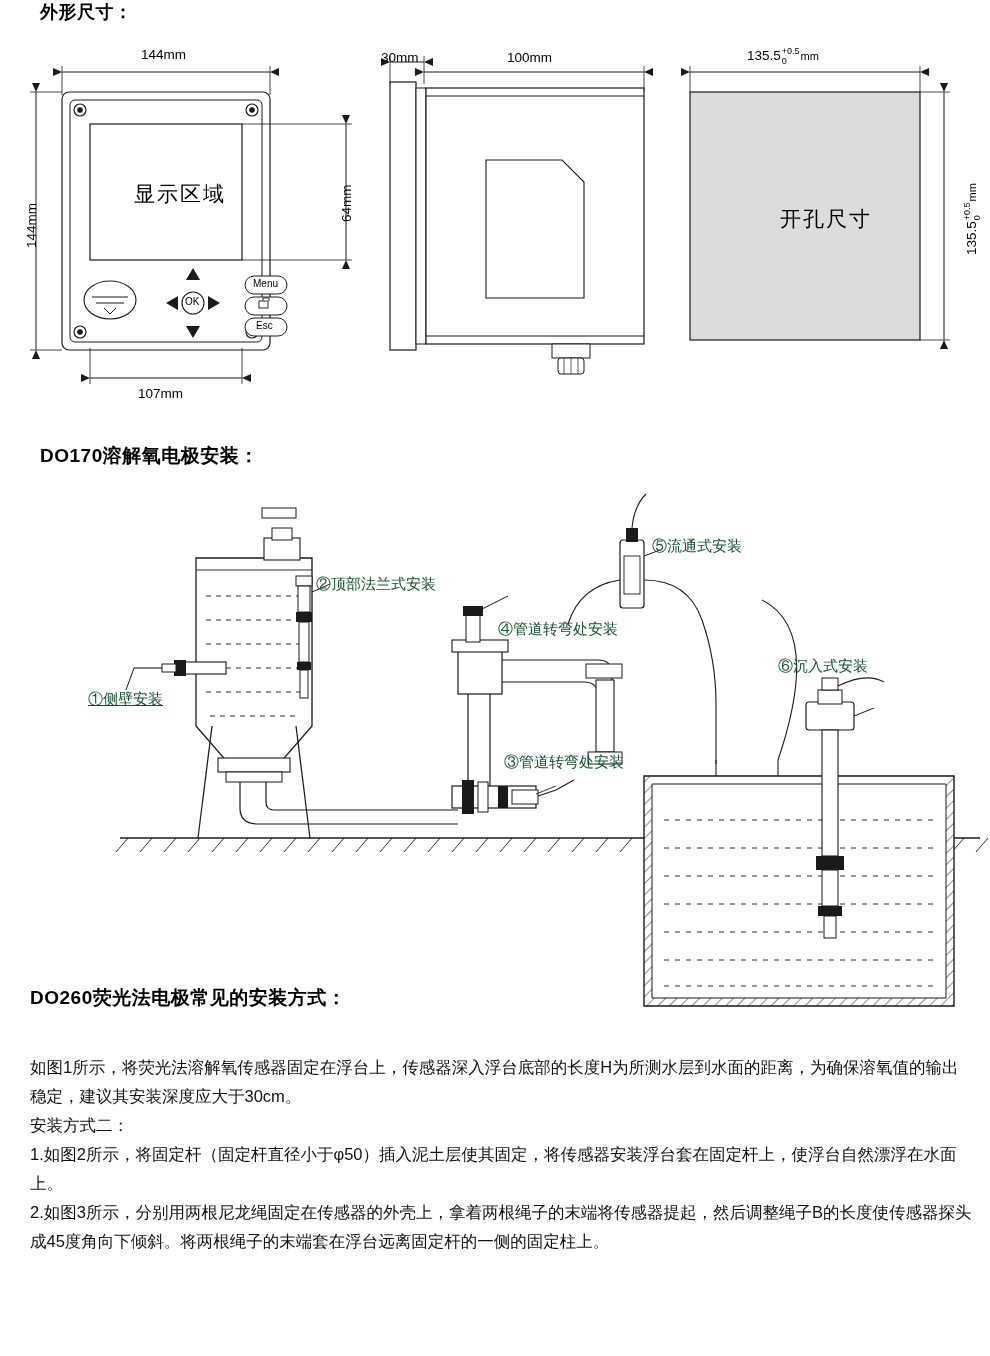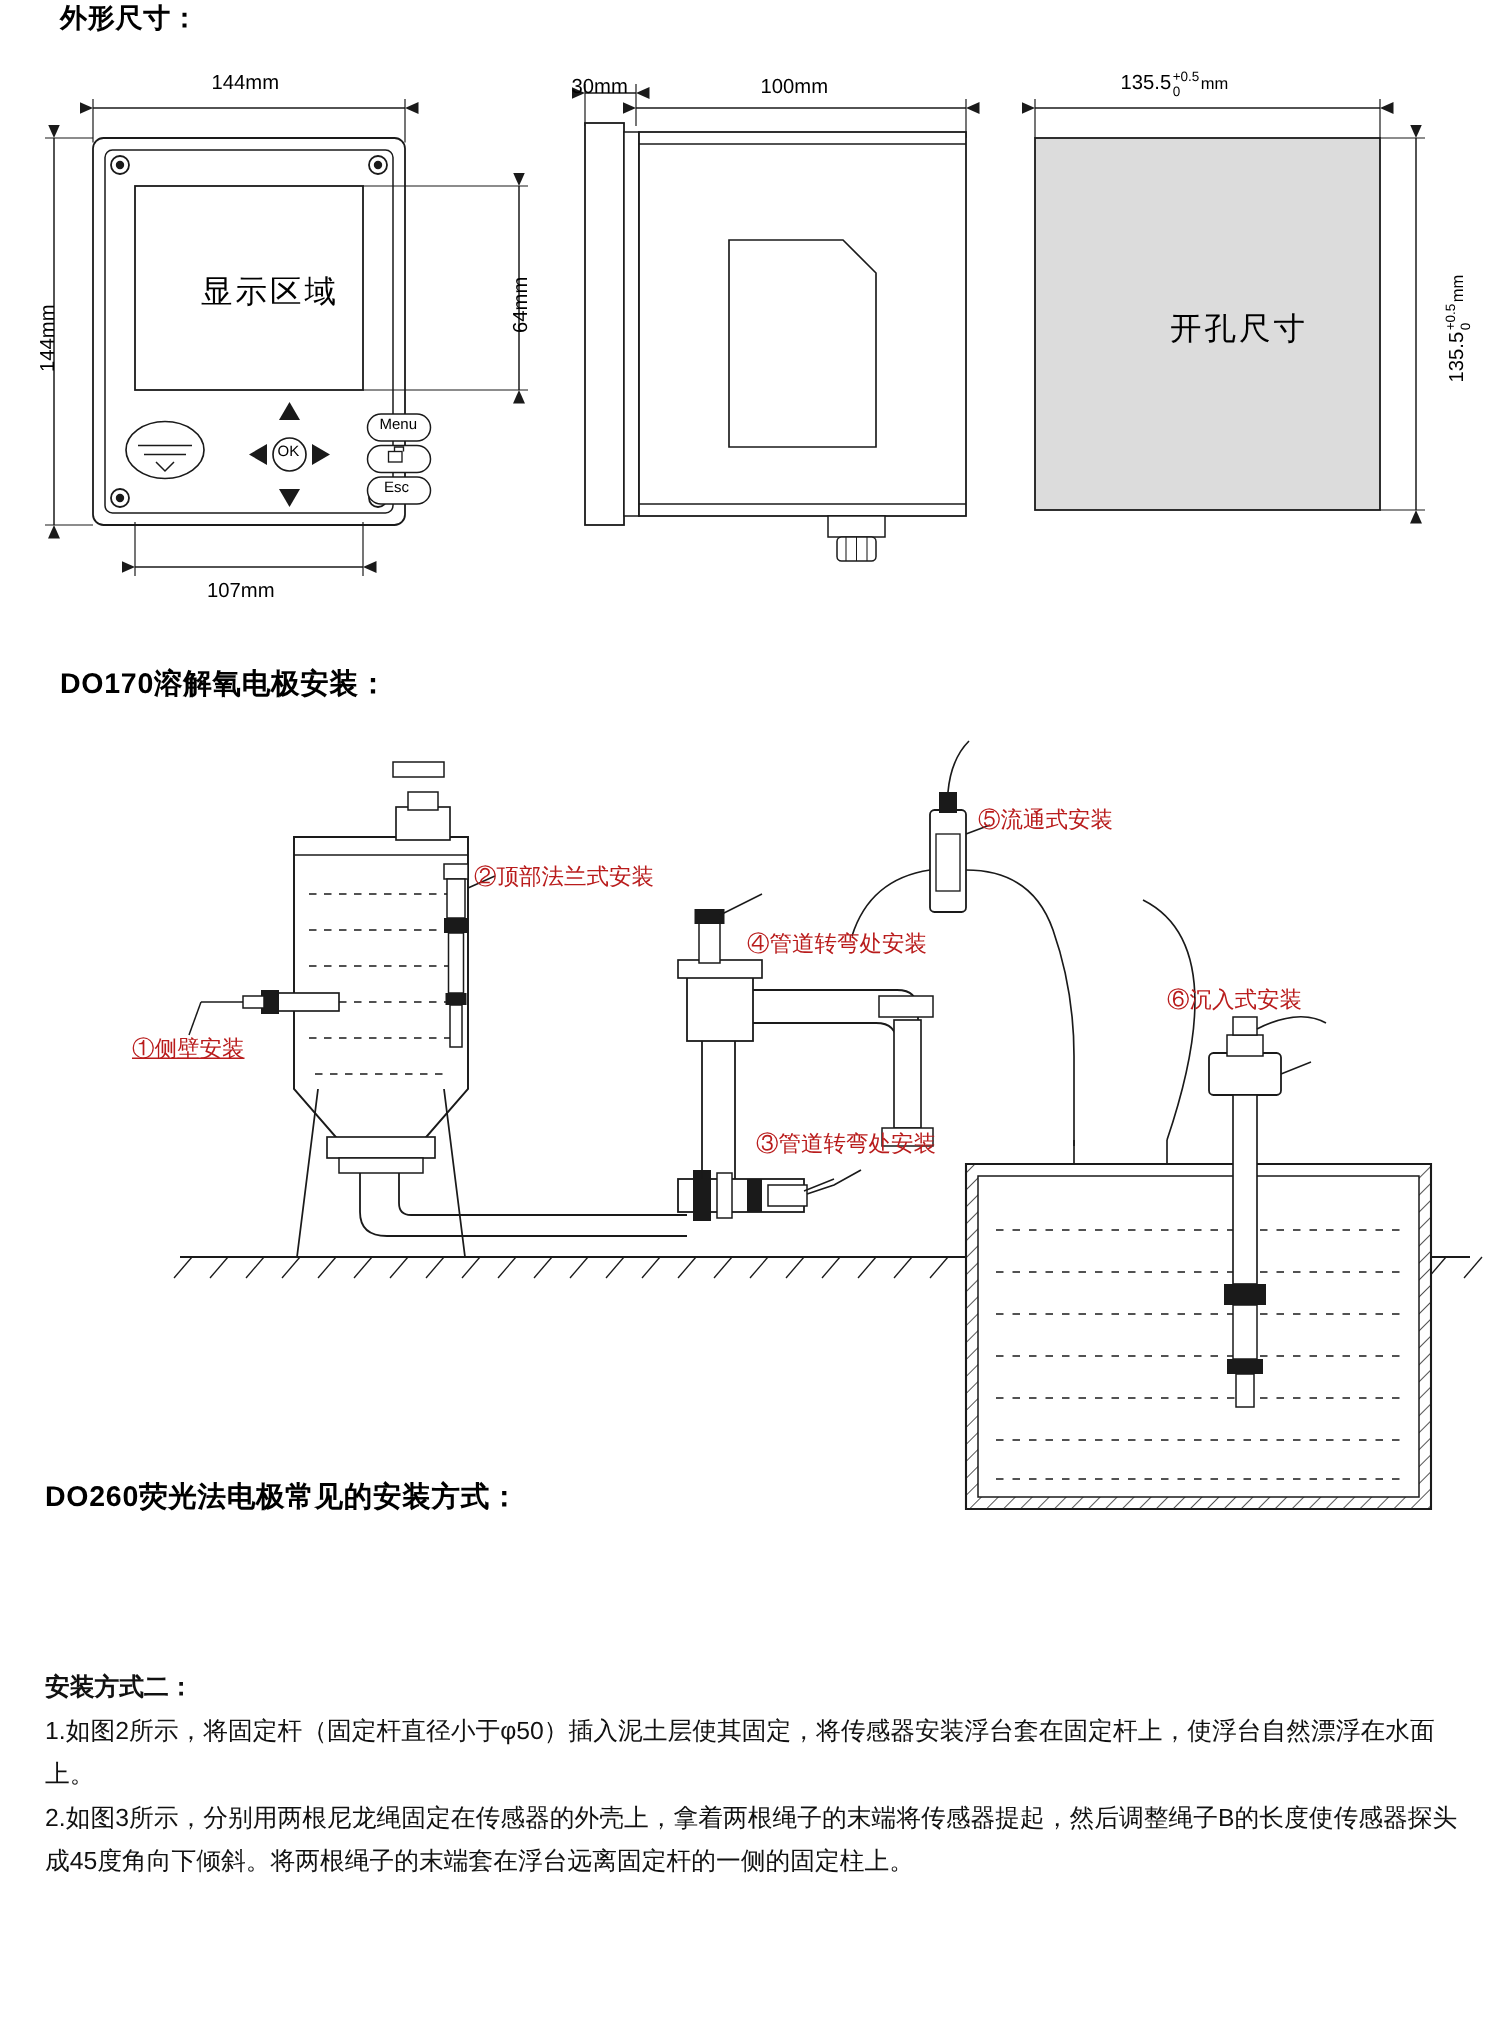--- a/index.html
+++ b/index.html
@@ -46,21 +46,21 @@
     color: #000;
     white-space: nowrap;
   }
   .dim-label.vert {
     transform: rotate(-90deg);
     transform-origin: left top;
   }
   .callout {
     position: absolute;
     font-size: 15px;
-    color: #b91c1c;
+    color: #14532d;
     white-space: nowrap;
   }
   .svg-layer {
     position: absolute;
     left: 0;
     top: 0;
     width: 990px;
     height: 1356px;
     pointer-events: none;
   }
@@ -340,17 +340,18 @@
   <div class="dim-label" style="left:256px; top:320px; font-size:10px;">Esc</div>
   <div class="dim-label" style="left:185px; top:296px; font-size:10px;">OK</div>
 
   <div class="callout" style="left:88px; top:690px;text-decoration:underline;">①侧壁安装</div>
   <div class="callout" style="left:316px; top:575px;">②顶部法兰式安装</div>
   <div class="callout" style="left:504px; top:753px;">③管道转弯处安装</div>
   <div class="callout" style="left:498px; top:620px;">④管道转弯处安装</div>
   <div class="callout" style="left:652px; top:537px;">⑤流通式安装</div>
   <div class="callout" style="left:778px; top:657px;">⑥沉入式安装</div>
 
-  <div class="body-text" style="left:30px; top:1111px; width:935px;font-weight:bold;">安装方式二：</div>
+  <div class="body-text" style="left:30px; top:1053px; width:940px;">如图1所示，将荧光法溶解氧传感器固定在浮台上，传感器深入浮台底部的长度H为所测水层到水面的距离，为确保溶氧值的输出稳定，建议其安装深度应大于30cm。</div>
+  <div class="body-text" style="left:30px; top:1111px; width:935px;">安装方式二：</div>
   <div class="body-text" style="left:30px; top:1140px; width:940px;">1.如图2所示，将固定杆（固定杆直径小于φ50）插入泥土层使其固定，将传感器安装浮台套在固定杆上，使浮台自然漂浮在水面上。</div>
   <div class="body-text" style="left:30px; top:1198px; width:950px;">2.如图3所示，分别用两根尼龙绳固定在传感器的外壳上，拿着两根绳子的末端将传感器提起，然后调整绳子B的长度使传感器探头成45度角向下倾斜。将两根绳子的末端套在浮台远离固定杆的一侧的固定柱上。</div>
 
 </div>
 
 </body></html>

